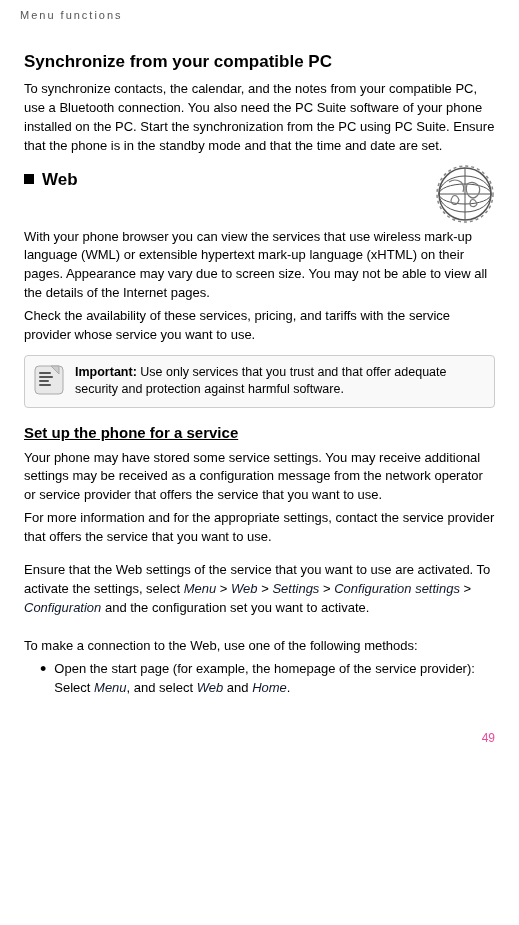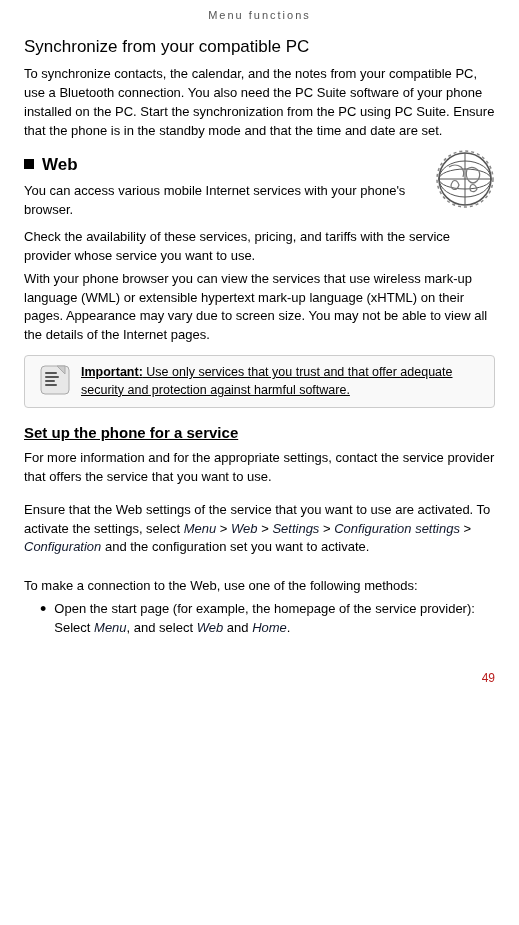--- a/index.html
+++ b/index.html
@@ -12,37 +12,37 @@
       width: 519px;
       min-height: 925px;
       background: #ffffff;
       font-family: Arial, Helvetica, sans-serif;
       font-size: 13px;
       color: #000000;
       line-height: 1.4;
     }
 
     .page-header {
-      text-align: center;
+      text-align: left;
       font-size: 12px;
       color: #555;
       padding: 8px 20px 4px 20px;
       letter-spacing: 2px;
       font-size: 11px;
     }
 
     .content {
       padding: 4px 24px 20px 24px;
     }
 
     .section-title-large {
       font-size: 17px;
-      font-weight: normal;
+      font-weight: bold;
       margin-bottom: 6px;
-      margin-top: 4px;
+      margin-top: 19px;
     }
 
     .body-text {
       font-size: 13px;
       line-height: 1.45;
       margin-bottom: 4px;
     }
 
     .web-section-header {
       display: flex;
@@ -84,24 +84,23 @@
     .globe-svg {
       width: 60px;
       height: 60px;
     }
 
     .important-box {
       display: flex;
       align-items: flex-start;
       border: 1px solid #ccc;
       border-radius: 4px;
-      padding: 8px 14px;
+      padding: 8px 8px;
       margin: 10px 0 14px 0;
       background: #f9f9f9;
-      text-decoration: underline;
     }
 
     .important-icon {
       width: 32px;
       height: 32px;
       flex-shrink: 0;
       margin-right: 10px;
     }
 
     .important-text {
@@ -151,21 +150,21 @@
 
     .bullet-content {
       font-size: 13px;
       line-height: 1.45;
     }
 
     .page-number {
       text-align: right;
       padding: 8px 24px 4px 24px;
       font-size: 12px;
-      color: #b91c1c;
+      color: #ec4899;
     }
   </style>
 </head>
 <body>
 
 <div class="page-header">
   <span>Menu functions</span>
 </div>
 
 <div class="content">
@@ -175,21 +174,20 @@
     <p class="body-text">To synchronize contacts, the calendar, and the notes from your compatible PC, use a Bluetooth connection. You also need the PC Suite software of your phone installed on the PC. Start the synchronization from the PC using PC Suite. Ensure that the phone is in the standby mode and that the time and date are set.</p>
   </div>
 
   <div style="margin-top:12px;">
     <div class="web-section-header">
       <div class="web-title-block">
         <div class="web-title">
           <span class="square-bullet"></span>
           <span>Web</span>
         </div>
-        <p class="body-text">You can access various mobile Internet services with your phone's browser.</p>
       </div>
 
       <div class="globe-icon-container">
         <svg class="globe-svg" viewBox="0 0 60 60" xmlns="http://www.w3.org/2000/svg">
           <circle cx="30" cy="30" r="26" fill="none" stroke="#555" stroke-width="1.5"></circle>
 
           <ellipse cx="30" cy="30" rx="26" ry="10" fill="none" stroke="#555" stroke-width="1"></ellipse>
           <ellipse cx="30" cy="30" rx="26" ry="18" fill="none" stroke="#555" stroke-width="1"></ellipse>
 
           <line x1="30" y1="4" x2="30" y2="56" stroke="#555" stroke-width="1"></line>
@@ -199,22 +197,22 @@
           <path d="M14,18 Q20,14 26,18 Q30,22 28,28" fill="none" stroke="#777" stroke-width="1.2"></path>
           <path d="M32,20 Q38,16 44,22 Q46,28 42,32 Q38,36 34,32 Q30,28 32,20" fill="none" stroke="#777" stroke-width="1.2"></path>
           <path d="M18,32 Q22,30 24,36 Q22,42 18,40 Q14,38 18,32" fill="none" stroke="#777" stroke-width="1.2"></path>
           <path d="M36,36 Q40,34 42,40 Q40,44 36,42 Q34,40 36,36" fill="none" stroke="#777" stroke-width="1.2"></path>
 
           <circle cx="30" cy="30" r="28" fill="none" stroke="#888" stroke-width="1.5" stroke-dasharray="3,3"></circle>
         </svg>
       </div>
     </div>
 
+    <p class="body-text" style="margin-top:4px;">With your phone browser you can view the services that use wireless mark-up language (WML) or extensible hypertext mark-up language (xHTML) on their pages. Appearance may vary due to screen size. You may not be able to view all the details of the Internet pages.</p>
     <p class="body-text">Check the availability of these services, pricing, and tariffs with the service provider whose service you want to use.</p>
-    <p class="body-text" style="margin-top:4px;">With your phone browser you can view the services that use wireless mark-up language (WML) or extensible hypertext mark-up language (xHTML) on their pages. Appearance may vary due to screen size. You may not be able to view all the details of the Internet pages.</p>
 
     <div class="important-box">
       <div class="important-icon">
         <svg viewBox="0 0 32 32" width="32" height="32" xmlns="http://www.w3.org/2000/svg">
           <rect x="2" y="2" width="28" height="28" rx="4" ry="4" fill="#e8e8e8" stroke="#aaa" stroke-width="1"></rect>
           <rect x="6" y="8" width="12" height="2" rx="1" fill="#555"></rect>
           <rect x="6" y="12" width="14" height="2" rx="1" fill="#555"></rect>
           <rect x="6" y="16" width="10" height="2" rx="1" fill="#555"></rect>
           <rect x="6" y="20" width="12" height="2" rx="1" fill="#555"></rect>
 
@@ -222,20 +220,21 @@
         </svg>
       </div>
       <p class="important-text">
         <strong>Important:</strong><span> Use only services that you trust and that offer adequate security and protection against harmful software.</span>
       </p>
     </div>
   </div>
 
   <div class="section-gap">
     <span class="section-link-title">Set up the phone for a service</span>
+    <p class="body-text">Your phone may have stored some service settings. You may receive additional settings may be received as a configuration message from the network operator or service provider that offers the service that you want to use.</p>
     <p class="body-text" style="margin-top:4px;">For more information and for the appropriate settings, contact the service provider that offers the service that you want to use.</p>
   </div>
 
   <div class="section-gap">
     <p class="body-text">
       <span>Ensure that the Web settings of the service that you want to use are activated. To activate the settings, select </span><span class="link-text">Menu</span><span> &gt; </span><span class="link-text">Web</span><span> &gt; </span><span class="link-text">Settings</span><span> &gt; </span><span class="link-text">Configuration settings</span><span> &gt; </span><span class="link-text">Configuration</span><span> and the configuration set you want to activate.</span>
     </p>
     <p class="body-text" style="margin-top:20px;">To make a connection to the Web, use one of the following methods:</p>
 
     <div class="bullet-list">

